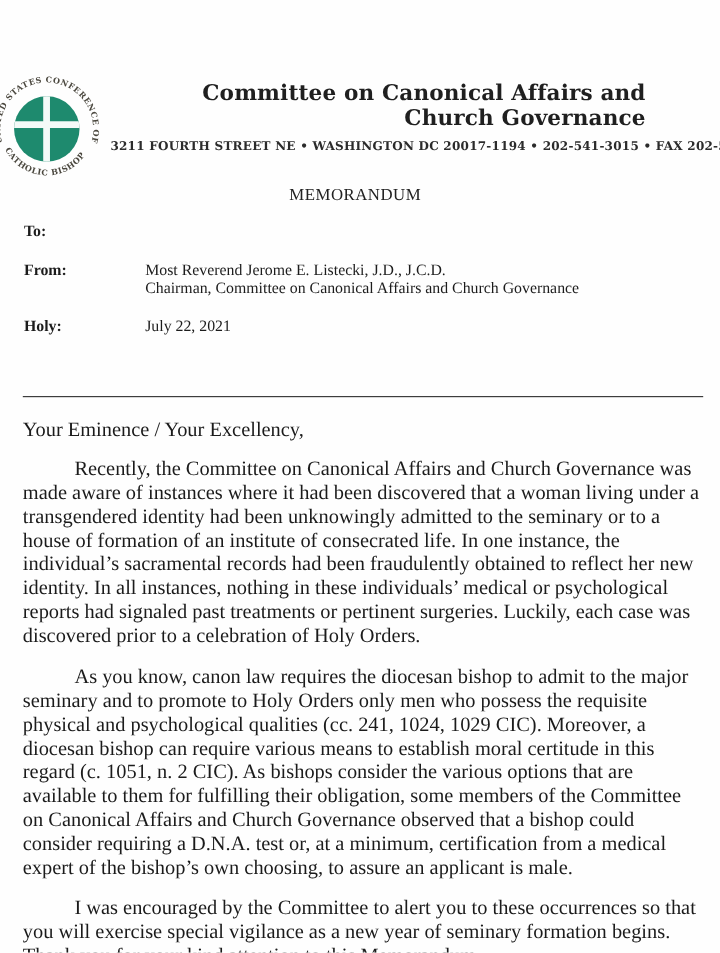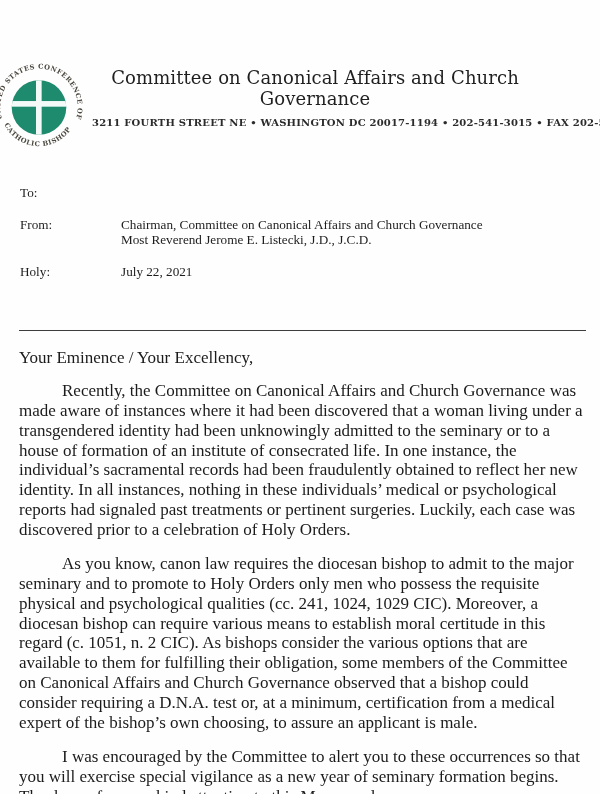--- a/index.html
+++ b/index.html
@@ -28,24 +28,25 @@
   .header-text {
     position: absolute;
     left: 92px;
     top: 68px;
     width: 446px;
     text-align: center;
   }
   .org-title {
     font-family: "DejaVu Serif", serif;
     font-size: 18px;
-    font-weight: 400;
+    font-weight: 700;
     color: #1f1f1f;
     letter-spacing: 0.1px;
     line-height: 1.15;
+    text-align: right;
   }
   .org-address {
     margin-top: 8px;
     font-family: "DejaVu Serif", serif;
     font-size: 10px;
     font-weight: 600;
     color: #2b2b2b;
     letter-spacing: 0.2px;
     white-space: nowrap;
   }
@@ -71,20 +72,21 @@
     font-size: 13.2px;
     line-height: 1.18;
   }
   .field-row {
     display: flex;
     align-items: flex-start;
   }
   .field-row + .field-row { margin-top: 16px; gap: 16px; }
   .field-label {
     flex: 0 0 85px;
+    font-weight: bold;
   }
   .field-value { flex: 1; }
 
   
   .divider {
     position: absolute;
     top: 330px;
     left: 19px;
     width: 567px;
     border: 0;
@@ -141,30 +143,31 @@
     <text class="seal-ring-text" text-anchor="middle">
       <textPath href="#arc-bottom" startOffset="50%">CATHOLIC BISHOPS</textPath>
     </text>
   </svg>
 
   <div class="header-text">
     <div class="org-title">Committee on Canonical Affairs and Church Governance</div>
     <div class="org-address">3211 FOURTH STREET NE • WASHINGTON DC 20017-1194 • 202-541-3015 • FAX 202-541-3166</div>
   </div>
 
+  <div class="memo-heading">MEMORANDUM</div>
 
   <div class="fields">
     <div class="field-row">
       <div class="field-label">To:</div>
     </div>
     <div class="field-row">
       <div class="field-label">From:</div>
       <div class="field-value">
+        <div>Most Reverend Jerome E. Listecki, J.D., J.C.D.</div>
         <div>Chairman, Committee on Canonical Affairs and Church Governance</div>
-        <div>Most Reverend Jerome E. Listecki, J.D., J.C.D.</div>
       </div>
     </div>
     <div class="field-row">
       <div class="field-label">Holy:</div>
       <div class="field-value">July 22, 2021</div>
     </div>
   </div>
 
   <hr class="divider">
 

